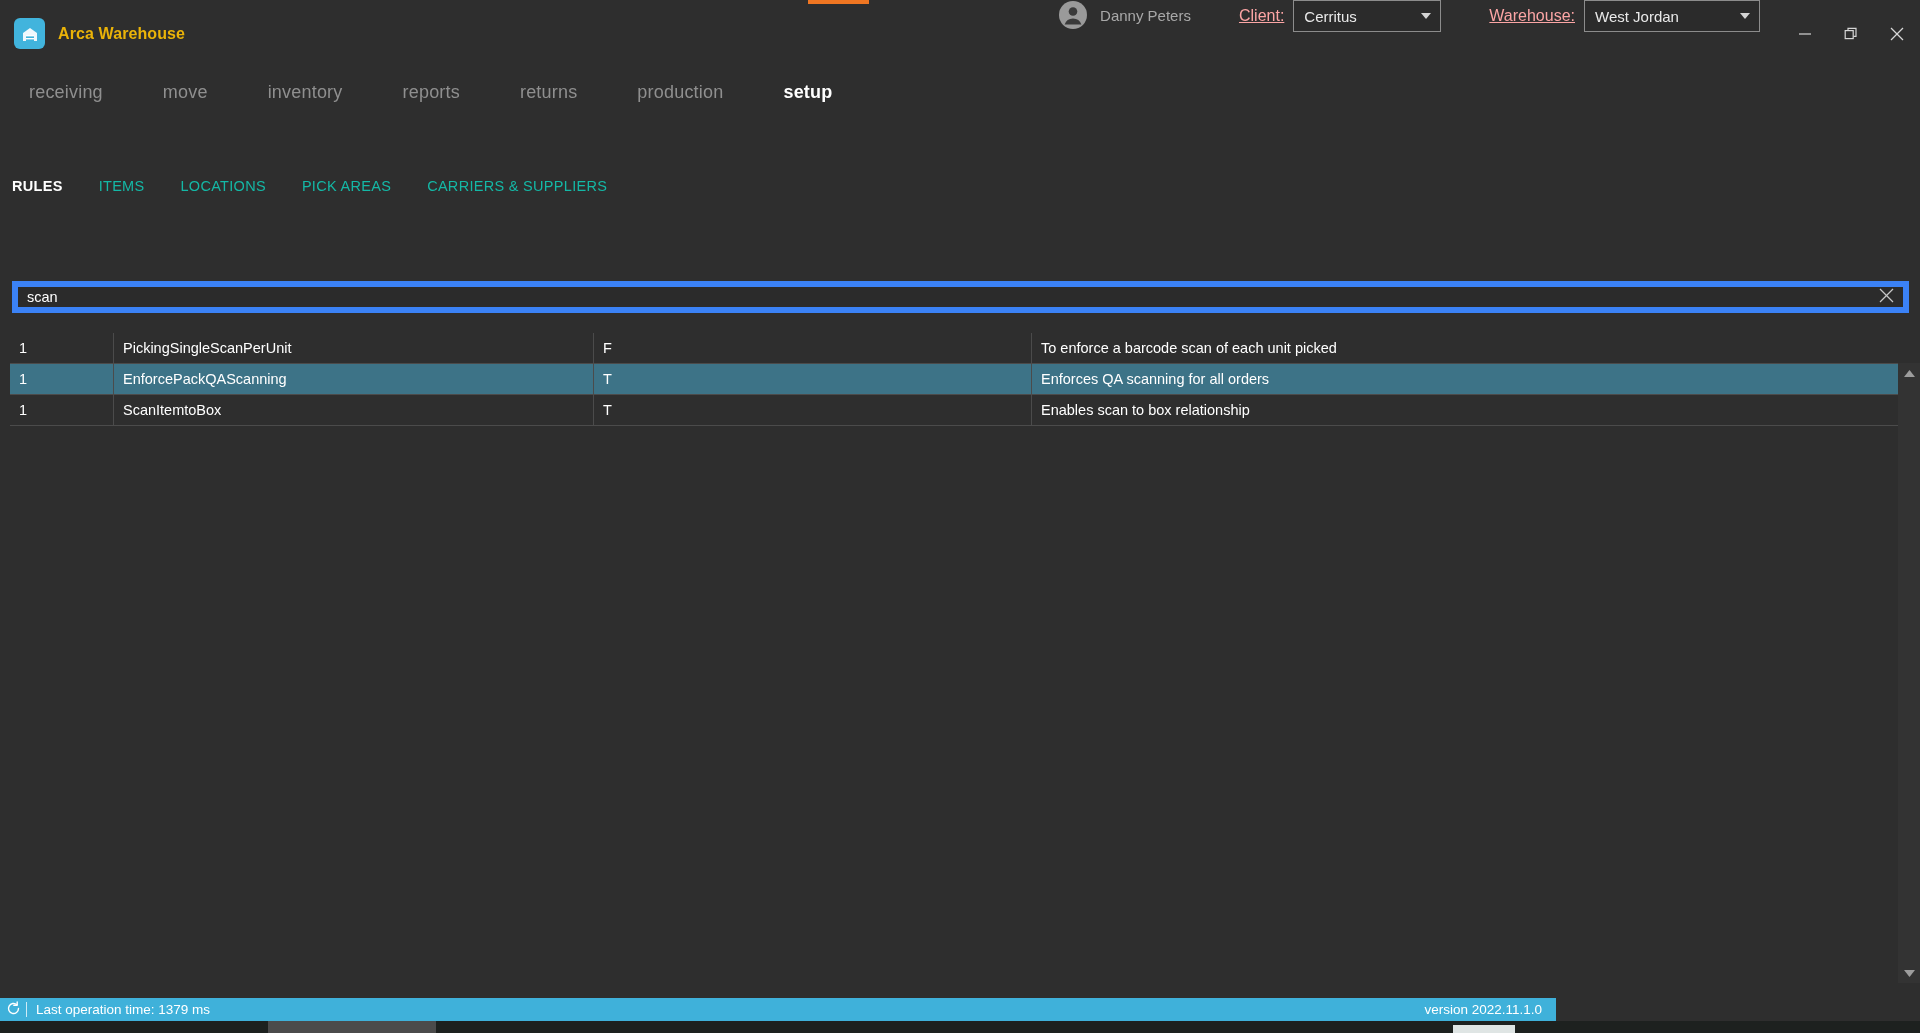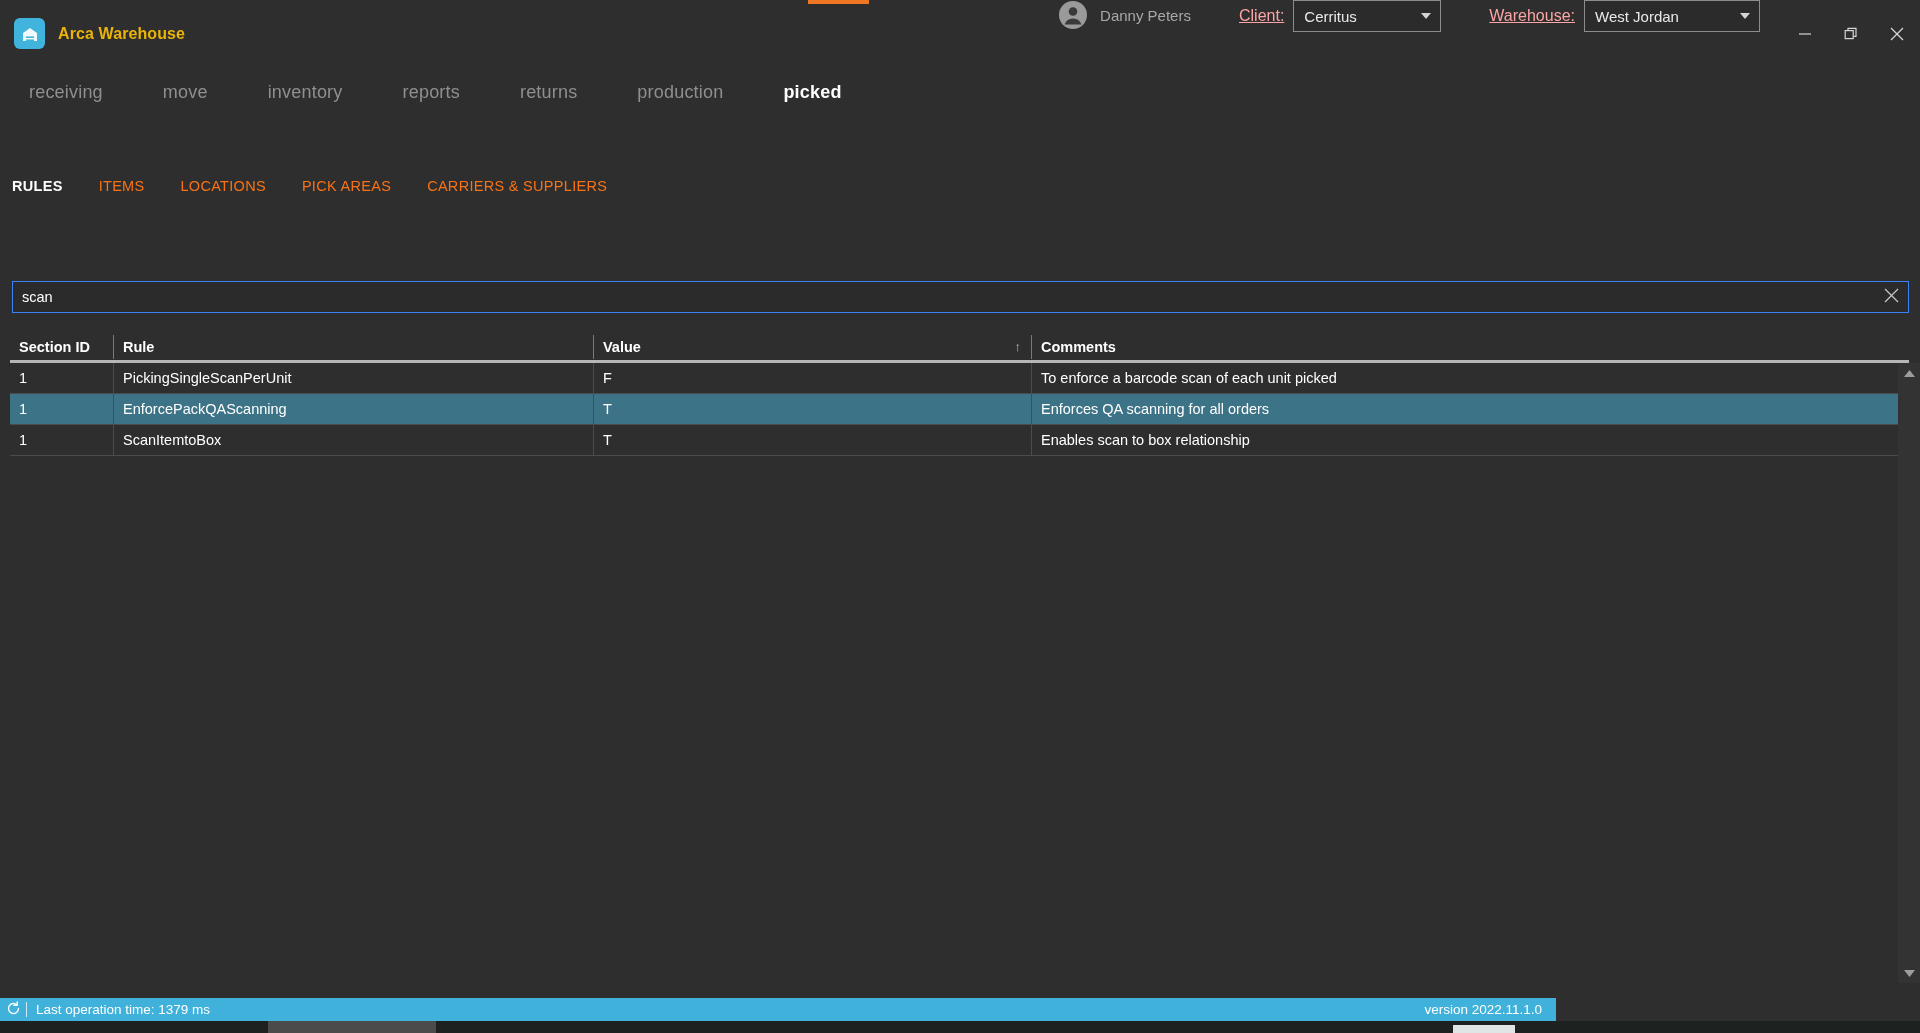--- a/index.html
+++ b/index.html
@@ -146,37 +146,37 @@
   .subnav {
     position: absolute;
     left: 0; top: 178px;
     width: 1920px;
     display: flex;
     align-items: center;
     padding-left: 12px;
   }
   .subitem {
     font-size: 14.5px;
-    color: #f97316;
+    color: #14b8a6;
     margin-right: 36px;
     letter-spacing: .3px;
     white-space: nowrap;
   }
   .subitem.active {
     color: #ffffff;
     font-weight: bold;
   }
 
   
   .searchwrap {
     position: absolute;
     left: 12px; top: 281px;
     width: 1897px; height: 32px;
     background: #2b2b2b;
-    border: 1px solid #3b82f6;
+    border: 6px solid #3b82f6;
     display: flex;
     align-items: center;
   }
   .search-value {
     flex: 1;
     font-size: 14.5px;
     color: #ffffff;
     padding-left: 9px;
     line-height: 1;
   }
@@ -368,21 +368,21 @@
     </div>
   </div>
 
   <div class="mainnav">
     <span class="navitem">receiving</span>
     <span class="navitem">move</span>
     <span class="navitem">inventory</span>
     <span class="navitem">reports</span>
     <span class="navitem">returns</span>
     <span class="navitem">production</span>
-    <span class="navitem active">picked</span>
+    <span class="navitem active">setup</span>
   </div>
 
   <div class="subnav">
     <span class="subitem active">RULES</span>
     <span class="subitem">ITEMS</span>
     <span class="subitem">LOCATIONS</span>
     <span class="subitem">PICK AREAS</span>
     <span class="subitem">CARRIERS &amp; SUPPLIERS</span>
   </div>
 
@@ -393,35 +393,20 @@
         <svg width="17" height="17" viewBox="0 0 17 17">
           <line x1="2" y1="2" x2="15" y2="15" stroke="#c6c6c6" stroke-width="1.3"></line>
           <line x1="15" y1="2" x2="2" y2="15" stroke="#c6c6c6" stroke-width="1.3"></line>
         </svg>
       </span>
     </span>
   </div>
 
   <div class="grid">
 
-    <div class="grid-header">
-      <div class="gh col-section">
-        <span>Section ID</span>
-      </div>
-      <div class="gh col-rule">
-        <span>Rule</span>
-      </div>
-      <div class="gh col-value">
-        <span>Value</span>
-        <span class="sortarrow">↑</span>
-      </div>
-      <div class="gh col-comments">
-        <span>Comments</span>
-      </div>
-    </div>
 
     <div class="grid-row">
       <div class="gc col-section">1</div>
       <div class="gc col-rule">PickingSingleScanPerUnit</div>
       <div class="gc col-value">F</div>
       <div class="gc col-comments">To enforce a barcode scan of each unit picked</div>
     </div>
 
     <div class="grid-row selected">
       <div class="gc col-section">1</div>

